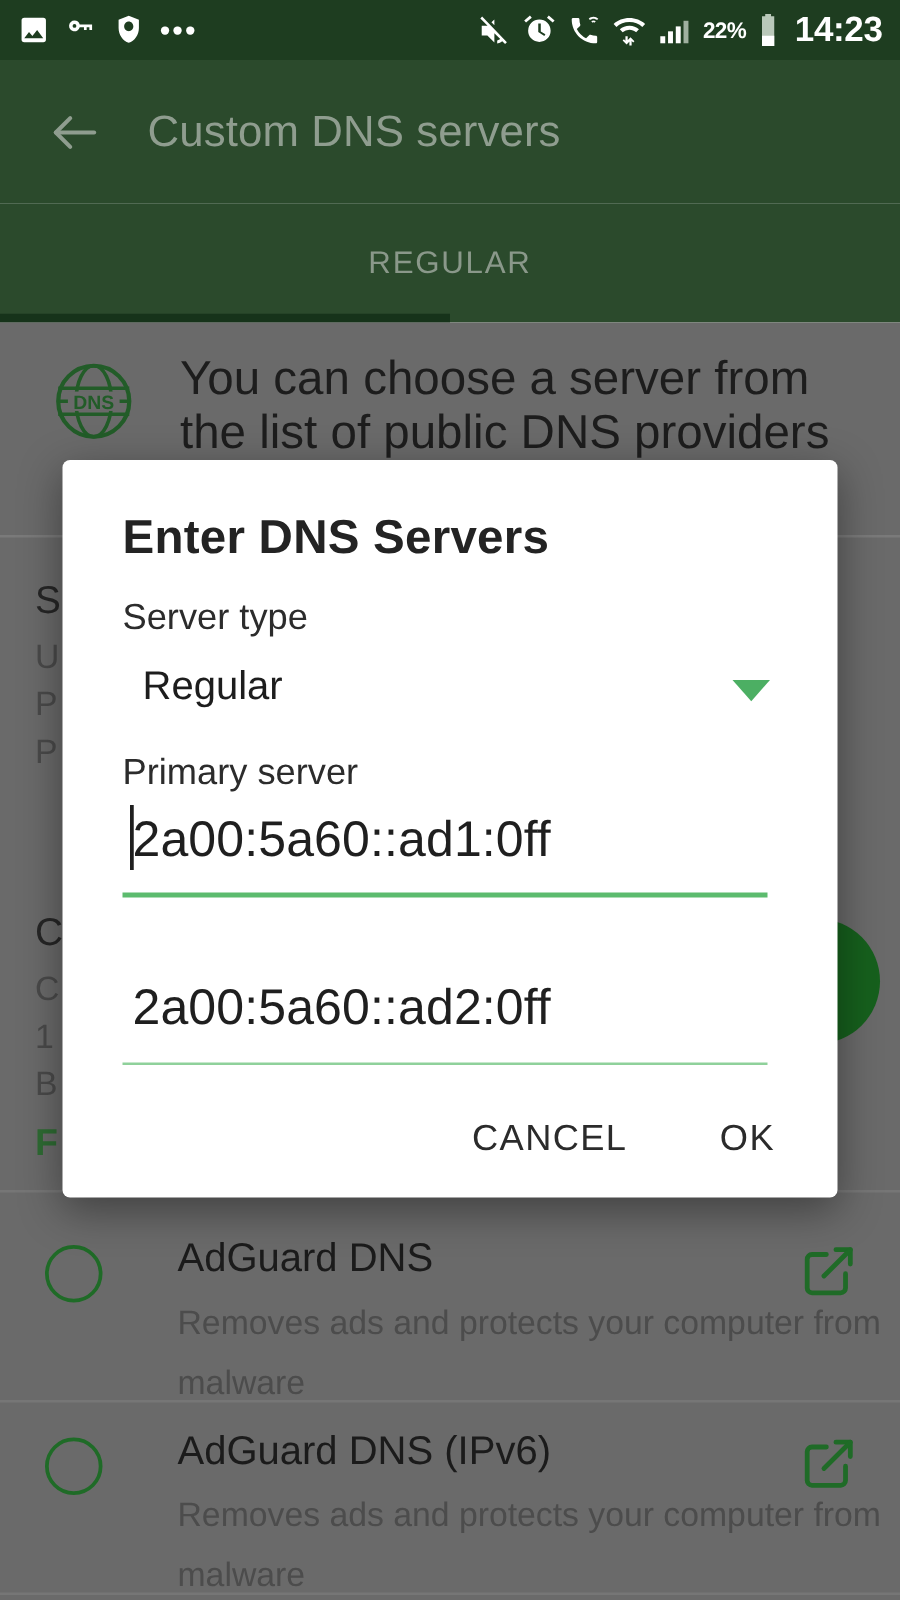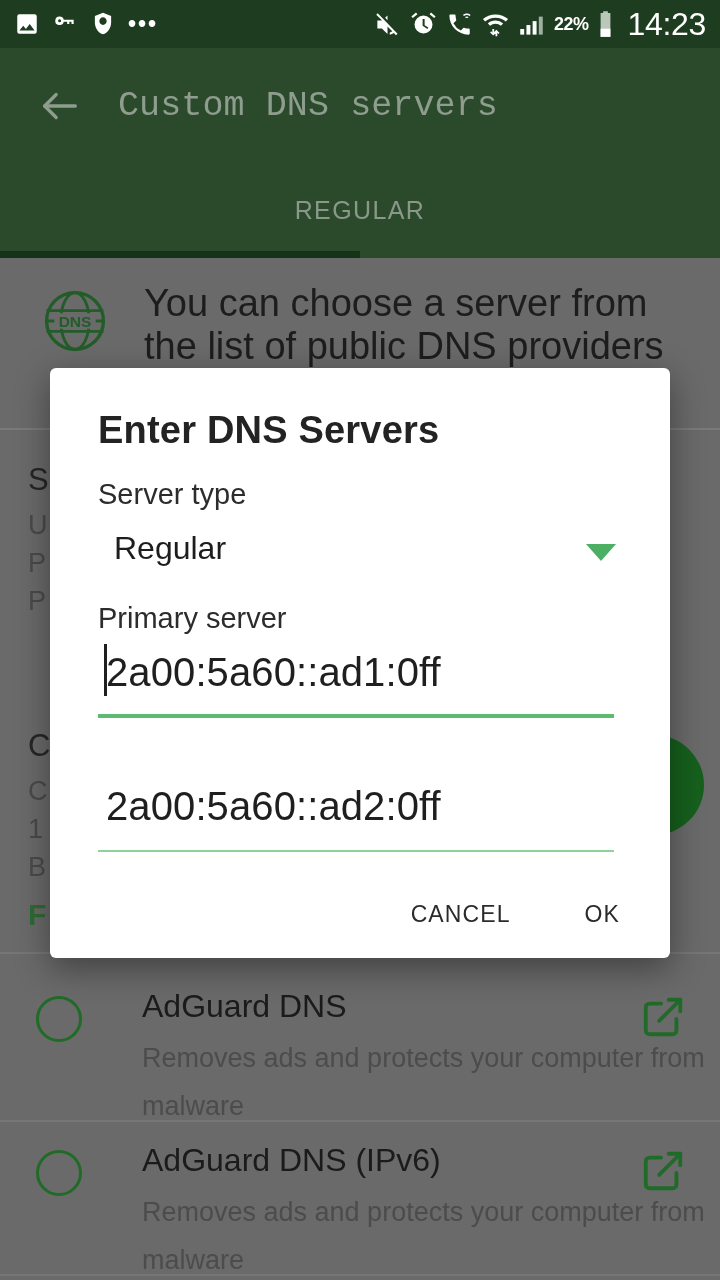--- a/index.html
+++ b/index.html
@@ -17,27 +17,27 @@
     background:#1e3d20;
     display:flex; align-items:center;
     padding:0 14px;
     color:#ffffff;
   }
   .sb-left { display:flex; align-items:center; gap:12px; }
   .sb-right { margin-left:auto; display:flex; align-items:center; gap:9px; }
   .sb-ico { display:block; }
   .sb-dots { font-size:23px; line-height:12px; letter-spacing:2px; color:#fff; font-weight:700; }
   .sb-pct { font-size:18px; font-weight:700; letter-spacing:-0.5px; }
-  .sb-clock { font-size:32px; font-weight:400; letter-spacing:-0.3px; margin-left:4px; }
+  .sb-clock { font-size:28px; font-weight:700; letter-spacing:-0.3px; margin-left:4px; }
 
   
   .appbar {
     position:absolute; top:48px; left:0; width:720px; height:115px;
     background:#2b4a2c;
-    display:flex; align-items:center;font-family:Liberation Mono, monospace;
+    display:flex; align-items:center;
   }
   .back-btn { width:52px; height:52px; margin-left:34px; display:flex; align-items:center; justify-content:center; }
   .title {
     margin-left:32px;
     font-size:35px;
     color:#8f9d8f;
     letter-spacing:0.1px;
   }
 
   
@@ -180,21 +180,21 @@
   .caret {
     position:absolute; left:6px; top:-6px;
     width:3px; height:52px; background:#1f1f1f;
   }
 
   .dlg-actions {
     position:absolute; right:40px; bottom:22px;
     display:flex; align-items:center; gap:54px;
   }
   .dlg-btn {
-    font-size:23px; letter-spacing:1.1px; color:#2b2b2b;
+    font-size:29px; letter-spacing:1.1px; color:#2b2b2b;
     background:none; border:none; padding:8px 10px;
     font-family:"Liberation Sans", sans-serif;
     cursor:pointer;
   }
 </style>
 </head>
 <body>
 
 <div id="screen">
 

